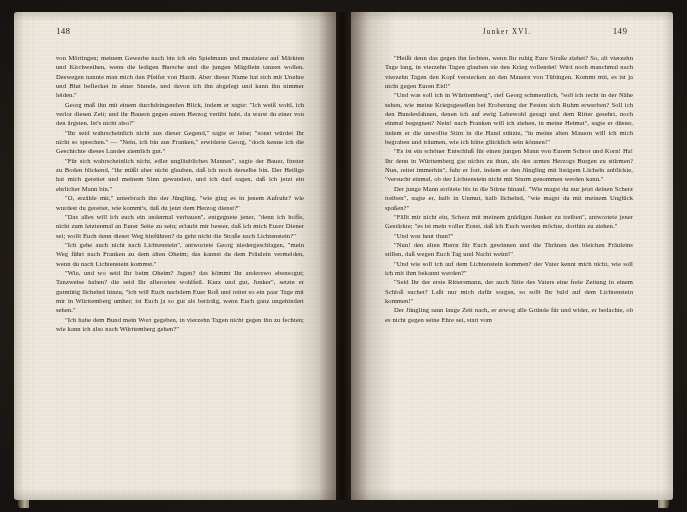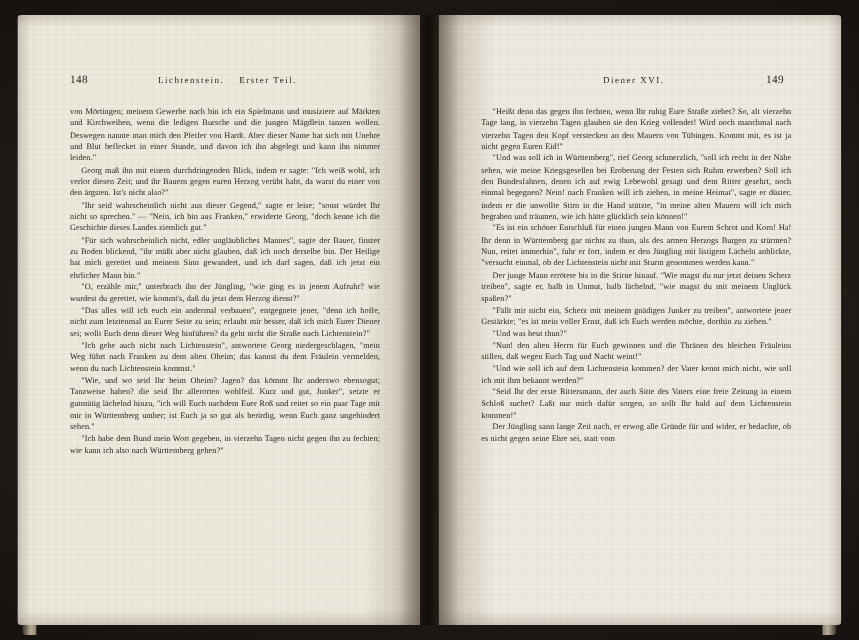--- a/index.html
+++ b/index.html
@@ -81,21 +81,21 @@
     inset: 0;
     pointer-events: none;
     opacity: 0.10;
     background-image:
       repeating-linear-gradient(0deg, rgba(90,78,60,0.35) 0px, rgba(90,78,60,0) 2px, rgba(90,78,60,0) 4px),
       repeating-linear-gradient(90deg, rgba(90,78,60,0.25) 0px, rgba(90,78,60,0) 3px, rgba(90,78,60,0) 6px);
   }
 
   .text-col {
     position: absolute;
-    top: 46px;
+    top: 14px;
     bottom: 26px;
   }
   .left .text-col { left: 42px; right: 32px; }
   .right .text-col { left: 34px; right: 40px; }
 
   .runhead {
     display: flex;
     align-items: baseline;
     height: 14px;
     font-size: 7.2px;
@@ -177,25 +177,20 @@
 
   <div class="spread">
     <div class="stack-left"></div>
     <div class="stack-right"></div>
 
     <div class="page left">
       <div class="grain"></div>
       <div class="text-col">
         <div class="runhead">
           <span class="folio">148</span>
-          <span class="title">
-            <span>Lichtenstein.</span>
-            &nbsp;&nbsp;
-            <span>Erster Teil.</span>
-          </span>
         </div>
         <div class="body">
           <p class="noindent">von Mörtingen; meinem Gewerbe nach bin ich ein Spielmann und musiziere auf Märkten und Kirchweihen, wenn die ledigen Bursche und die jungen Mägdlein tanzen wollen. Deswegen nannte man mich den Pfeifer von Hardt. Aber dieser Name hat sich mit Unehre und Blut beflecket in einer Stunde, und davon ich ihn abgelegt und kann ihn nimmer leiden."</p>
           <p>Georg maß ihn mit einem durchdringenden Blick, indem er sagte: "Ich weiß wohl, ich verlor diesen Zeit; und ihr Bauern gegen euren Herzog verübt habt, da warst du einer von den ärgsten. Ist's nicht also?"</p>
           <p>"Ihr seid wahrscheinlich nicht aus dieser Gegend," sagte er leise; "sonst würdet Ihr nicht so sprechen." — "Nein, ich bin aus Franken," erwiderte Georg, "doch kenne ich die Geschichte dieses Landes ziemlich gut."</p>
           <p>"Für sich wahrscheinlich nicht, edler ungläubliches Mannes", sagte der Bauer, finster zu Boden blickend, "ihr müßt aber nicht glauben, daß ich noch derselbe bin. Der Heilige hat mich gerettet und meinem Sinn gewandert, und ich darf sagen, daß ich jetzt ein ehrlicher Mann bin."</p>
           <p>"O, erzähle mir," unterbrach ihn der Jüngling, "wie ging es in jenem Aufruhr? wie wurdest du gerettet, wie kommt's, daß du jetzt dem Herzog dienst?"</p>
           <p>"Das alles will ich euch ein andermal verbauen", entgegnete jener, "denn ich hoffe, nicht zum letztenmal an Eurer Seite zu sein; erlaubt mir besser, daß ich mich Eurer Diener sei; wollt Euch denn dieser Weg hinführen? da geht nicht die Straße nach Lichtenstein?"</p>
           <p>"Ich gehe auch nicht nach Lichtenstein", antwortete Georg niedergeschlagen, "mein Weg führt nach Franken zu dem alten Oheim; das kannst du dem Fräulein vermelden, wenn du nach Lichtenstein kommst."</p>
           <p>"Wie, und wo seid Ihr beim Oheim? Jagen? das kömmt Ihr anderswo ebensogut; Tanzweise haben? die seid Ihr allerorten wohlfeil. Kurz und gut, Junker", setzte er gutmütig lächelnd hinzu, "ich will Euch nachdem Euer Roß und reitet so ein paar Tage mit mir in Württemberg umher; ist Euch ja so gut als berirdig, wenn Euch ganz ungehindert sehen."</p>
@@ -206,21 +201,21 @@
       <div class="edge-top"></div>
       <div class="edge-bot"></div>
     </div>
 
     <div class="gutter"></div>
 
     <div class="page right">
       <div class="grain"></div>
       <div class="text-col">
         <div class="runhead">
-          <span class="title">Diener XVI.</span>
+          <span class="title">Junker XVI.</span>
           <span class="folio">149</span>
         </div>
         <div class="body">
           <p>"Heißt denn das gegen ihn fechten, wenn Ihr ruhig Eure Straße ziehet? So, alt vierzehn Tage lang, in vierzehn Tagen glauben sie den Krieg vollendet! Wird noch manchmal nach vierzehn Tagen den Kopf verstecken an den Mauern von Tübingen. Kommt mit, es ist ja nicht gegen Euren Eid!"</p>
           <p>"Und was soll ich in Württemberg", rief Georg schmerzlich, "soll ich recht in der Nähe sehen, wie meine Kriegsgesellen bei Eroberung der Festen sich Ruhm erwerben? Soll ich den Bundesfahnen, denen ich auf ewig Lebewohl gesagt und dem Ritter gesehrt, noch einmal begegnen? Nein! nach Franken will ich ziehen, in meine Heimat", sagte er düster, indem er die unwollte Stirn in die Hand stützte, "in meine alten Mauern will ich mich begraben und träumen, wie ich hätte glücklich sein können!"</p>
           <p>"Es ist ein schöner Entschluß für einen jungen Mann von Eurem Schrot und Korn! Ha! Ihr denn in Württemberg gar nichts zu thun, als des armen Herzogs Burgen zu stürmen? Nun, reitet immerhin", fuhr er fort, indem er den Jüngling mit listigem Lächeln anblickte, "versucht einmal, ob der Lichtenstein nicht mit Sturm genommen werden kann."</p>
           <p>Der junge Mann errötete bis in die Stirne hinauf. "Wie magst du nur jetzt deinen Scherz treiben", sagte er, halb in Unmut, halb lächelnd, "wie magst du mit meinem Unglück spaßen?"</p>
           <p>"Fällt mir nicht ein, Scherz mit meinem gnädigen Junker zu treiben", antwortete jener Gestärkte; "es ist mein voller Ernst, daß ich Euch werden möchte, dorthin zu ziehen."</p>
           <p>"Und was heut thun?"</p>
           <p>"Nun! den alten Herrn für Euch gewinnen und die Thränen des bleichen Fräuleins stillen, daß wegen Euch Tag und Nacht weint!"</p>

